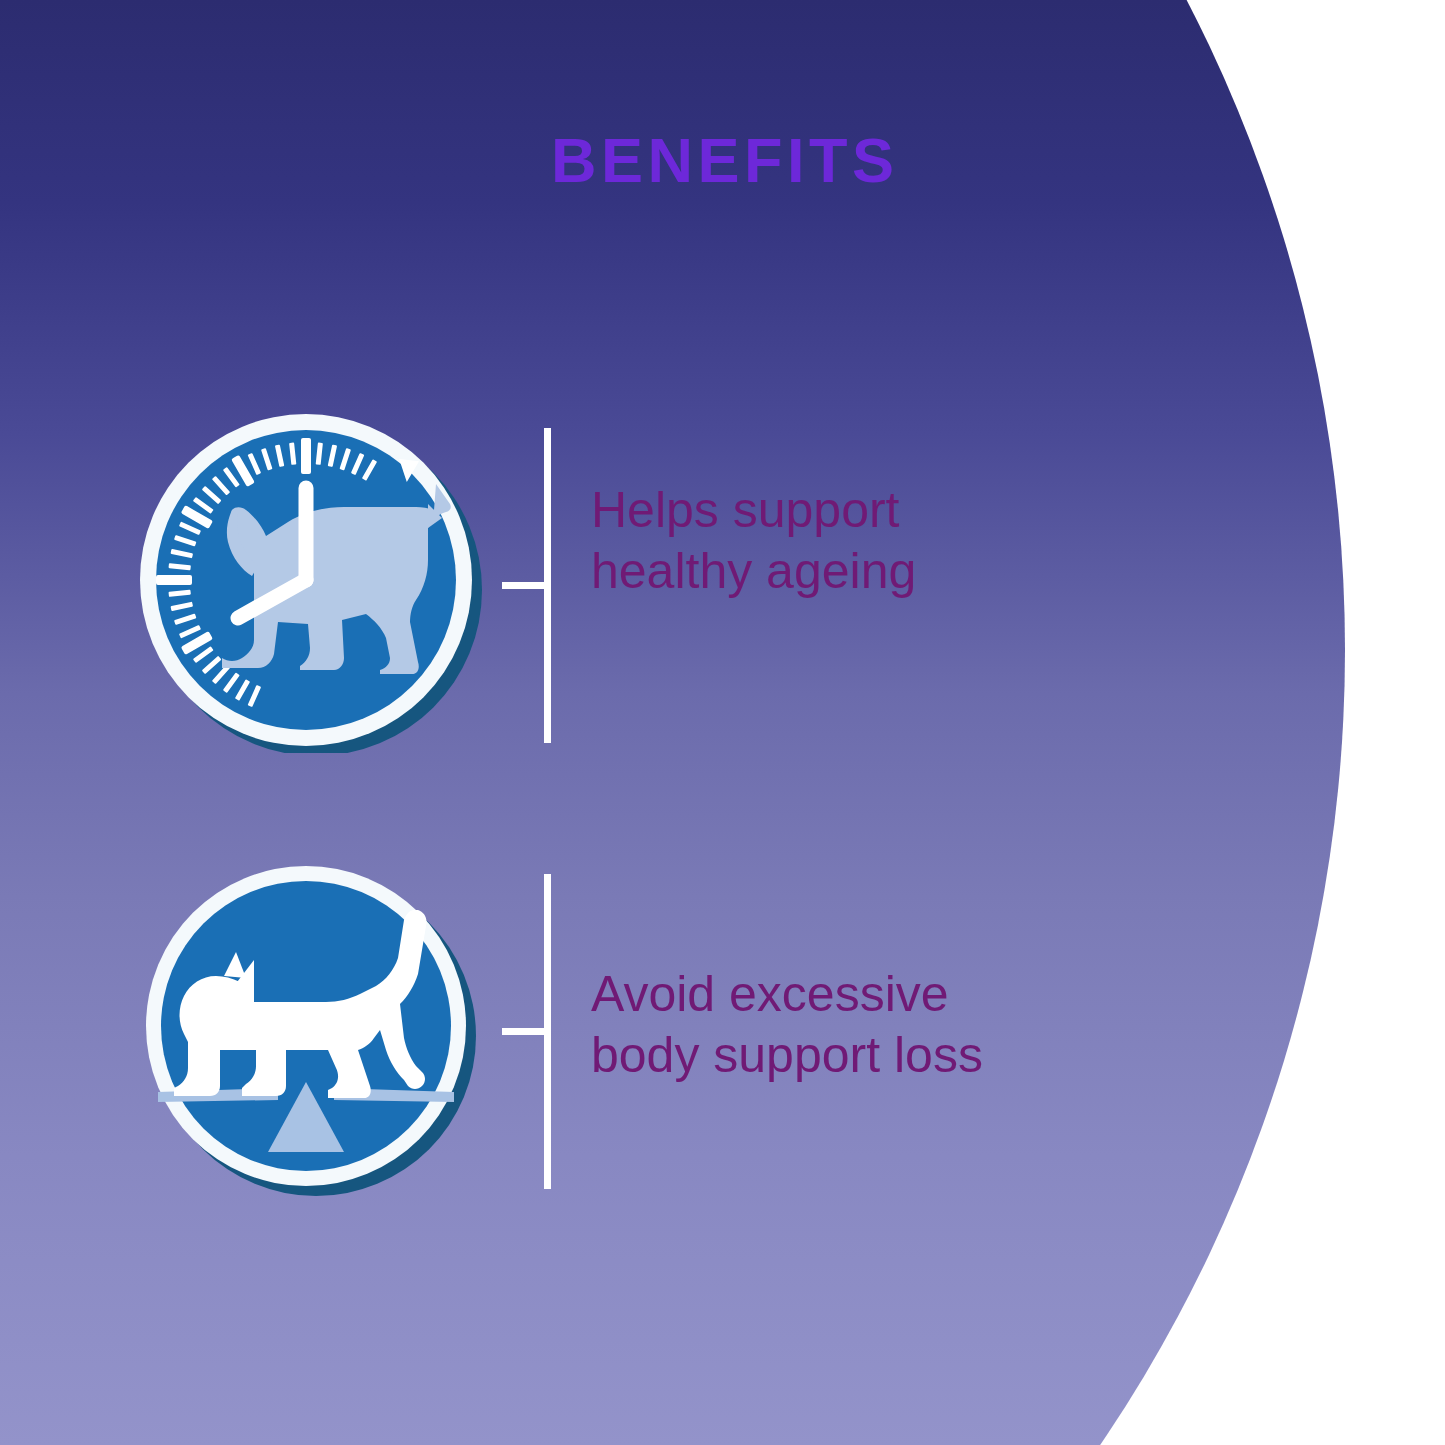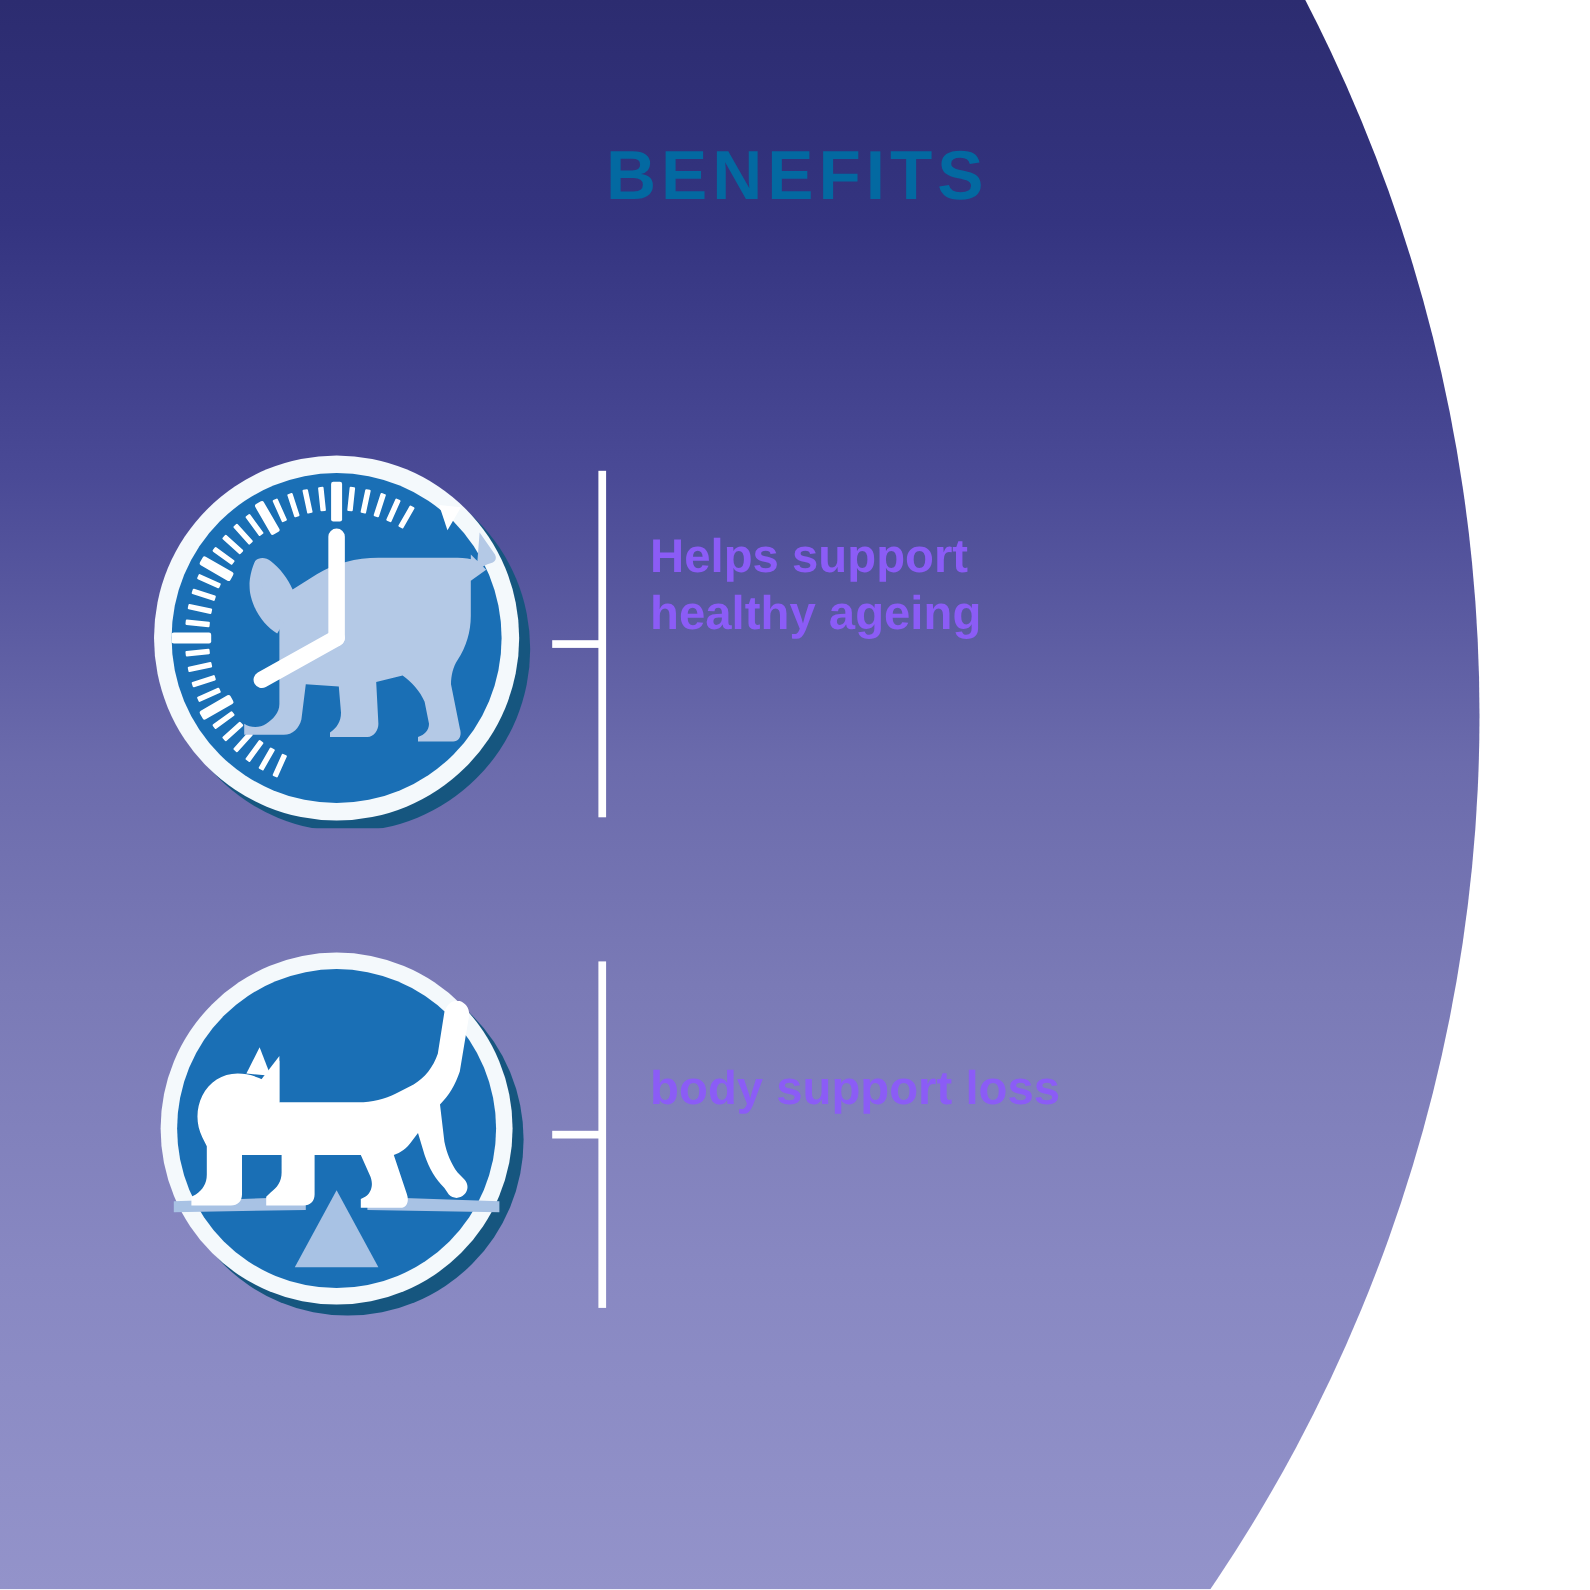--- a/index.html
+++ b/index.html
@@ -36,21 +36,21 @@
     clip-path: circle(1413px at -68px 650px);
   }
 
   
   #title {
     position: absolute;
     left: 0;
     top: 126px;
     width: 1445px;
     text-align: center;
-    color: #0369a1;
+    color: #6d28d9;
     font-size: 63px;
     font-weight: bold;
     letter-spacing: 4.5px;
     line-height: 1.1;
     text-indent: 4.5px;
     white-space: nowrap;
     user-select: none;
   }
 
   
@@ -95,23 +95,23 @@
     width: 48px;
     height: 7px;
     background: #ffffff;
   }
 
   .benefit-text {
     position: absolute;
     left: 591px;
     top: 80px;
     width: 620px;
-    color: #8b5cf6;
-    font-size: 43px;
-    font-weight: bold;
+    color: #701a75;
+    font-size: 50px;
+    font-weight: normal;
     line-height: 1.22;
     letter-spacing: 0px;
   }
   #row-2 .benefit-text { top: 118px; }
 </style>
 </head>
 <body>
 
 <div id="stage">
 
@@ -317,17 +317,18 @@
         </g>
       </svg>
     </div>
 
     <div class="divider">
       <div class="v-rule"></div>
       <div class="tick"></div>
     </div>
 
     <div class="benefit-text">
+      <div>Avoid excessive</div>
       <div>body support loss</div>
     </div>
   </div>
 
 </div>
 
 </body></html>

